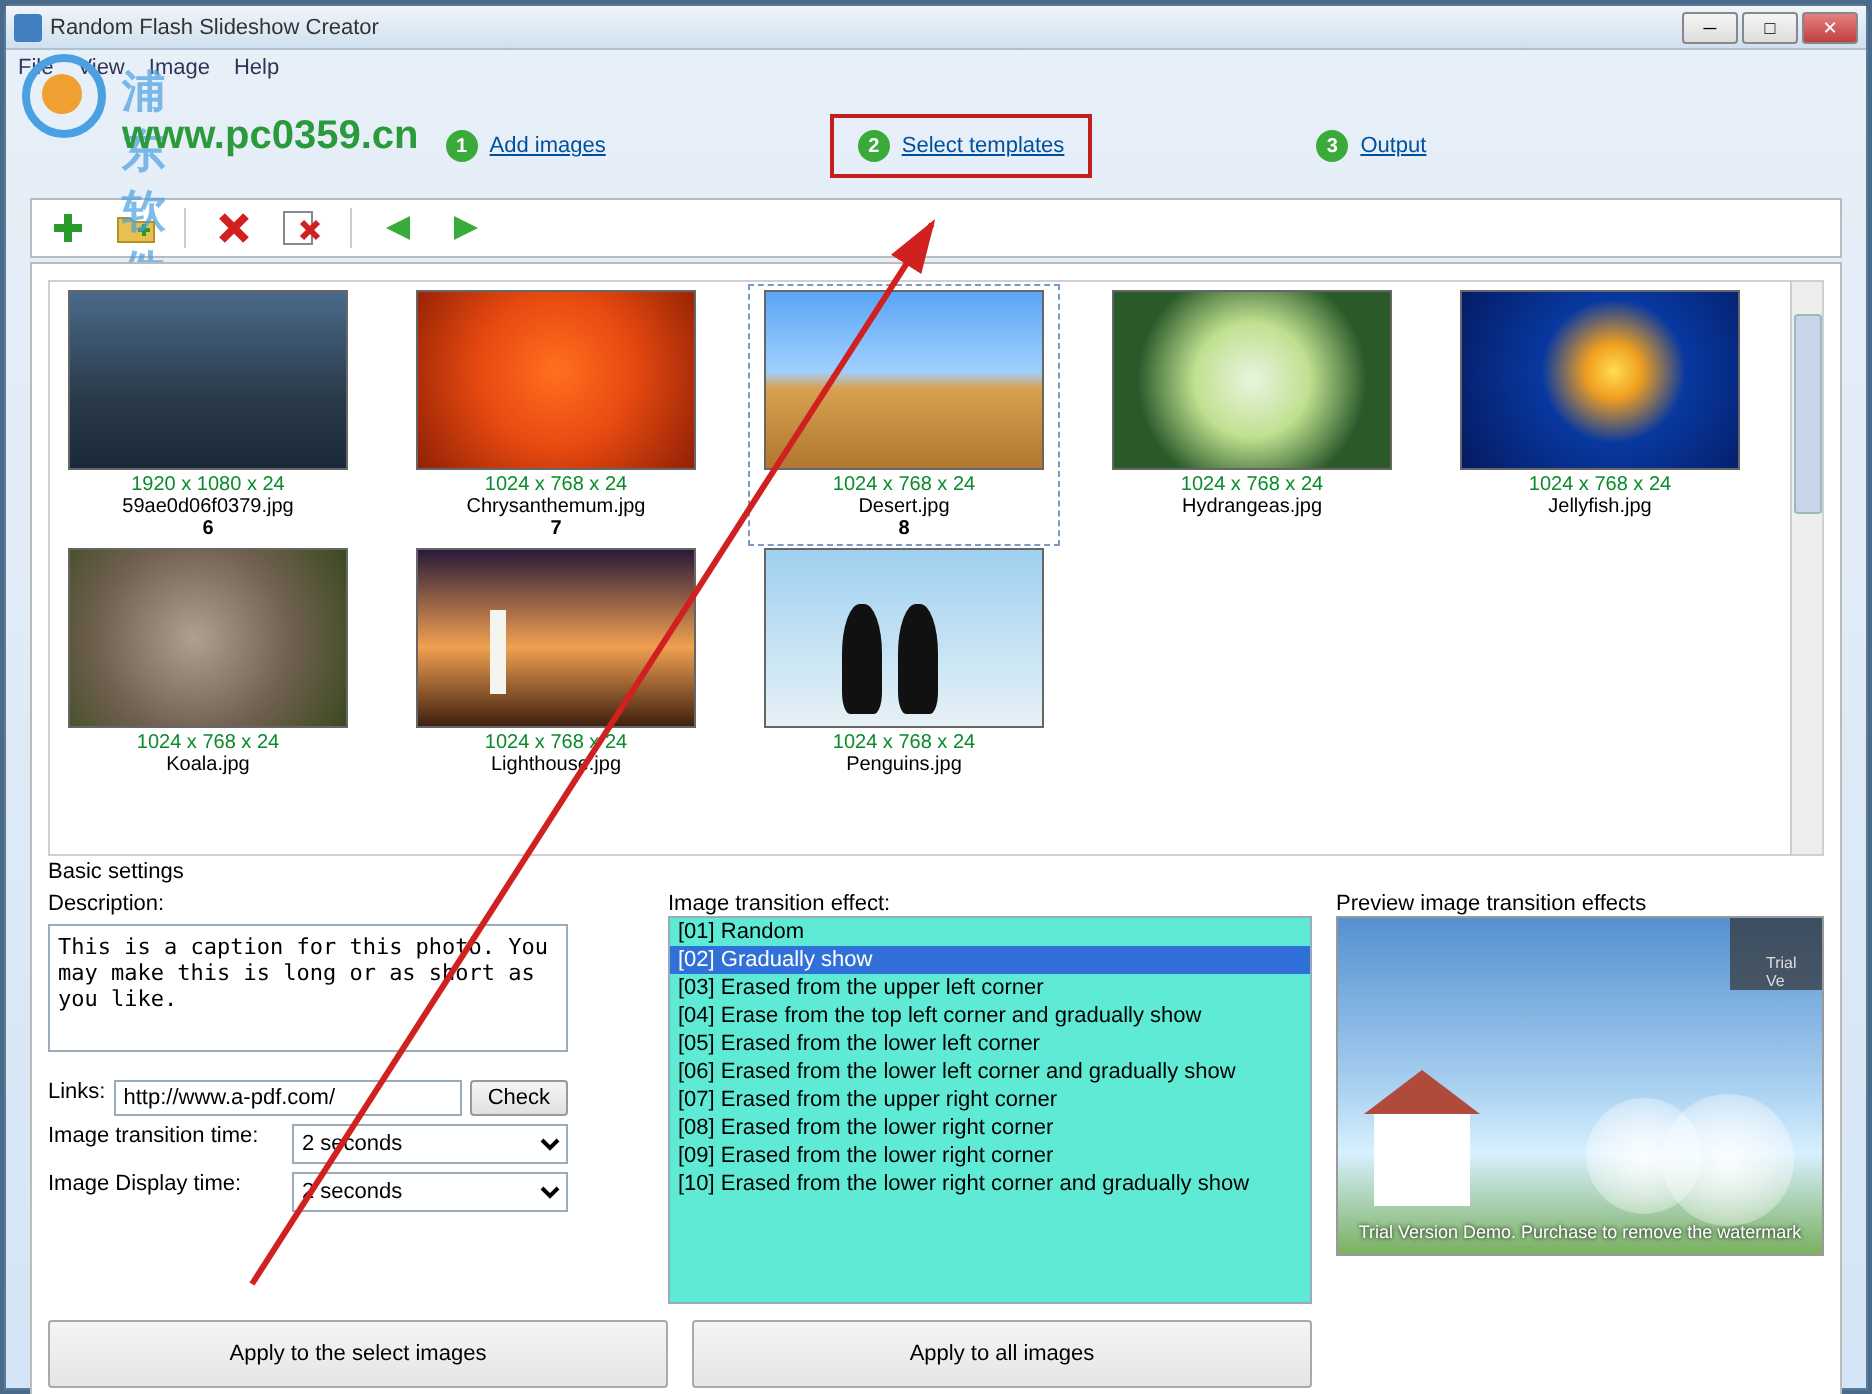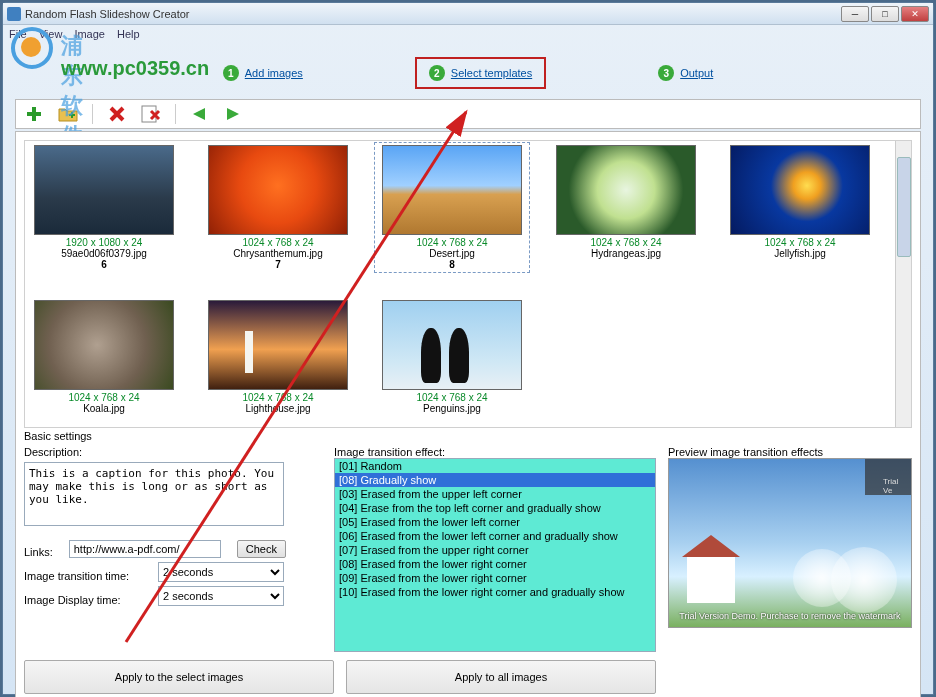--- a/index.html
+++ b/index.html
@@ -21,36 +21,36 @@
 .steps { height: 48px; display: flex; align-items: center; justify-content: center; gap: 100px; margin-top: 6px; }
 .step { display: flex; align-items: center; gap: 6px; cursor: pointer; padding: 6px 12px; }
 .step.active { border: 2px solid #c02020; }
 .step-num { width: 16px; height: 16px; border-radius: 50%; background: #3aaa3a; color: #fff; display: flex; align-items: center; justify-content: center; font-size: 10px; font-weight: bold; }
 .step-label { color: #0050a0; text-decoration: underline; }
 .toolbar { height: 30px; background: #fff; border: 1px solid #bbb; margin: 2px 12px; display: flex; align-items: center; padding: 0 8px; gap: 14px; }
 .tb-icon { width: 20px; height: 20px; cursor: pointer; display: flex; align-items: center; justify-content: center; }
 .tb-sep { width: 1px; height: 20px; background: #ccc; }
 .content { background: #fff; border: 1px solid #bbb; margin: 2px 12px; padding: 8px; height: 572px; display: flex; flex-direction: column; position: relative; }
 .gallery { flex: 0 0 288px; border: 1px solid #d0d0d0; padding: 4px; position: relative; background: #fff; overflow: hidden; }
-.thumbs { display: flex; flex-wrap: wrap; gap: 30px 24px; }
+.thumbs { display: flex; flex-wrap: wrap; gap: 4px 24px; }
 .thumb { text-align: center; width: 150px; }
 .thumb img, .thumb .img { width: 140px; height: 90px; border: 1px solid #666; display: block; margin: 0 auto; background: #888; }
 .thumb .dims { color: #0a8a2a; font-size: 10px; margin-top: 2px; }
 .thumb .fname { font-size: 10px; color: #000; }
 .thumb .idx { font-size: 10px; font-weight: bold; }
 .thumb.selected { outline: 1px dashed #7a9ac4; outline-offset: 2px; }
 .scroll-v { position: absolute; right: 0; top: 0; bottom: 0; width: 16px; background: #eee; border-left: 1px solid #ccc; }
 .scroll-thumb { position: absolute; top: 16px; width: 14px; left:1px; height: 100px; background: #c8d4e8; border: 1px solid #9bb; border-radius: 2px; }
 .basic-label { font-size: 11px; margin: 2px 0; }
 .settings { flex: 1; display: flex; gap: 12px; border-top: 0; margin-top: 2px; }
 .col-left { width: 260px; display: flex; flex-direction: column; gap: 4px; }
 .col-mid { width: 360px; display: flex; flex-direction: column; padding-left: 38px; }
 .col-right { flex: 1; }
 .desc-box { width: 100%; height: 64px; border: 1px solid #9ab; padding: 4px; font-size: 11px; resize: none; background: #fff; }
-.row { display: flex; align-items: flex-end; gap: 16px; }
+.row { display: flex; align-items: flex-start; gap: 4px; }
 .row label { font-size: 11px; white-space: nowrap; }
 .row input[type=text] { flex: 1; border: 1px solid #9ab; height: 18px; padding: 0 4px; font-size: 11px; }
 .row select { flex: 1; border: 1px solid #9ab; height: 20px; font-size: 11px; background: #fff; }
 .btn { border: 1px solid #999; background: linear-gradient(to bottom, #f5f5f5, #e0e0e0); padding: 2px 8px; font-size: 11px; cursor: pointer; border-radius: 2px; }
 .effect-list { flex: 1; border: 1px solid #9ab; background: #5eead4; overflow: hidden; font-size: 11px; }
 .effect-list div { padding: 1px 4px; cursor: pointer; white-space: nowrap; }
 .effect-list div.sel { background: #3070d8; color: #fff; }
 .apply-row { display: flex; gap: 12px; margin-top: 8px; }
 .apply-btn { flex: 1; height: 34px; border: 1px solid #aaa; background: linear-gradient(to bottom, #f5f5f5, #e5e5e5); border-radius: 2px; cursor: pointer; font-size: 11px; }
 .preview-box { width: 100%; height: 170px; background: linear-gradient(to bottom, #5590d0 0%, #a8d0f0 50%, #d8f0ff 70%, #7ab060 100%); border: 1px solid #999; position: relative; overflow: hidden; }
@@ -231,21 +231,21 @@
         <div class="row">
           <label style="width:118px">Image Display time:</label>
           <select><option>2 seconds</option></select>
         </div>
       </div>
 
       <div class="col-mid">
         <label>Image transition effect:</label>
         <div class="effect-list" id="effects">
             <div>[01] Random</div>
-            <div class="sel">[08] Gradually show</div>
+            <div class="sel">[02] Gradually show</div>
             <div>[03] Erased from the upper left corner</div>
             <div>[04] Erase from the top left corner and gradually show</div>
             <div>[05] Erased from the lower left corner</div>
             <div>[06] Erased from the lower left corner and gradually show</div>
             <div>[07] Erased from the upper right corner</div>
             <div>[08] Erased from the lower right corner</div>
             <div>[09] Erased from the lower right corner</div>
             <div>[10] Erased from the lower right corner and gradually show</div>
           </div>
       </div>

